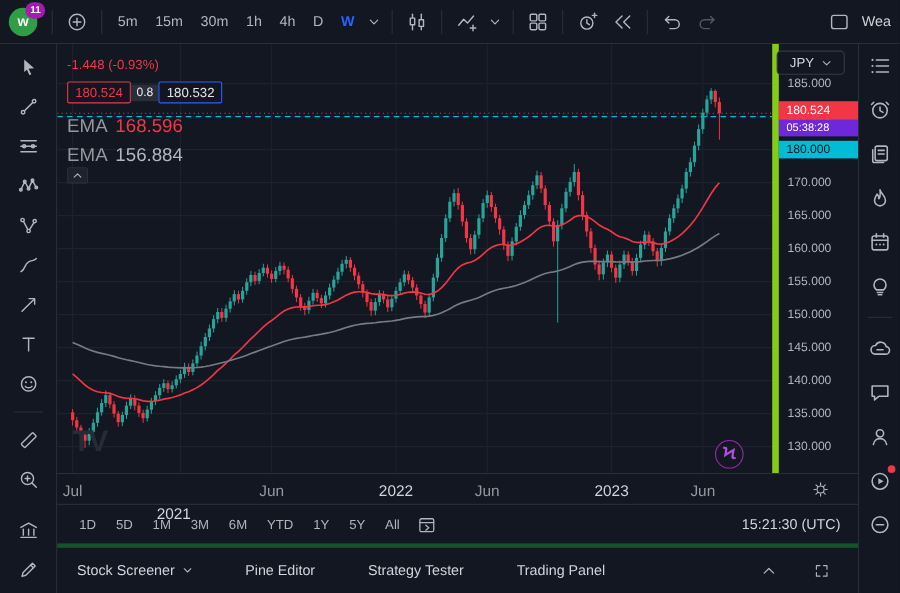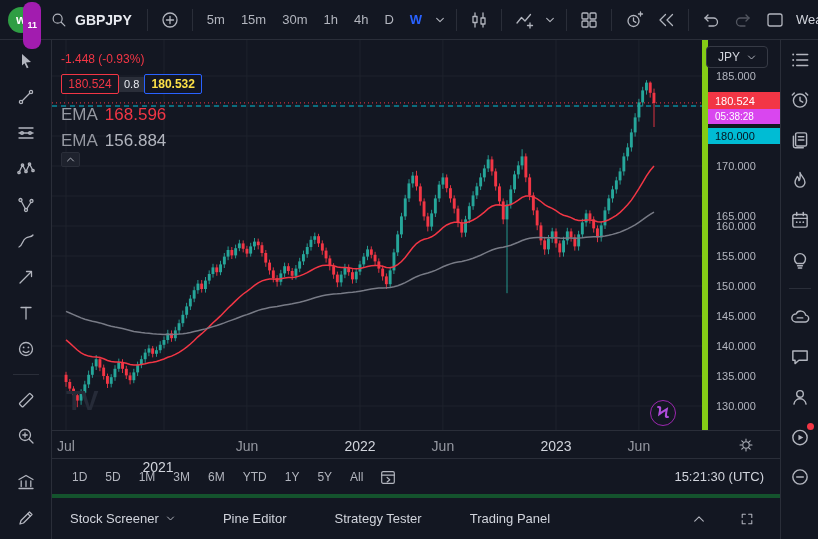--- a/index.html
+++ b/index.html
@@ -8,21 +8,21 @@
   svg.ic{stroke:#b2b5be;fill:none;stroke-width:1.3;stroke-linecap:round;stroke-linejoin:round;}
   svg.ic.dim{opacity:.4;}
   button{background:none;border:none;font-family:inherit;cursor:pointer;color:inherit;padding:0;}
 
   
   .topbar{position:absolute;left:0;top:0;width:818px;height:40px;border-bottom:1px solid #2a2e39;
           display:flex;align-items:center;padding:0 8px;box-sizing:border-box;gap:2px;background:#131722;z-index:30;}
   .avatar{position:relative;width:26px;height:26px;border-radius:50%;background:#2f9e44;color:#fff;
           font-weight:700;font-size:13px;display:flex;align-items:center;justify-content:center;margin-right:6px;flex:none;}
   .notif{position:absolute;top:-5px;right:-7px;background:#a21caf;color:#fff;font-size:9px;font-weight:700;
-         border-radius:8px;padding:18px 4px;line-height:11px;}
+         border-radius:8px;padding:2px 4px;line-height:11px;}
   .symbol-btn{display:flex;align-items:center;gap:7px;padding:0 8px;height:28px;}
   .symbol{color:#e8eaf0;font-weight:700;font-size:14px;}
   .sep{width:1px;height:22px;background:#2a2e39;margin:0 5px;flex:none;}
   .tf{color:#b2b5be;font-size:13px;padding:0 7px;height:28px;text-align:right;}
   .tf.active{color:#2962ff;font-weight:700;}
   .icbtn{width:30px;height:28px;display:flex;align-items:center;justify-content:center;flex:none;}
   .right-push{margin-left:auto;display:flex;align-items:center;gap:6px;}
   .layout-name{color:#d1d4dc;font-size:13px;white-space:nowrap;}
 
   
@@ -39,21 +39,21 @@
   .reddot{position:absolute;top:-2px;right:0;width:7px;height:7px;border-radius:50%;background:#f23645;}
 
   
   .main{position:absolute;left:52px;top:40px;width:728px;height:499px;}
   .pane{position:absolute;left:0;top:0;width:650px;height:390px;overflow:hidden;}
   #chart-svg{position:absolute;left:0;top:0;}
   .paxis{position:absolute;left:650px;top:0;width:78px;height:390px;border-left:6px solid #84cc16;font-size:11px;overflow:hidden;}
   .ytick{position:absolute;left:8px;color:#b2b5be;}
   .pbadge{position:absolute;left:0;width:72px;box-sizing:border-box;display:flex;align-items:center;padding-left:7px;color:#fff;z-index:5;}
   .badge-price{top:52px;height:17px;background:#f23645;font-size:11px;}
-  .badge-count{top:69px;height:15px;background:#d946ef;font-size:10px;}
+  .badge-count{top:69px;height:15px;background:#6d28d9;font-size:10px;}
   .badge-alert{top:88px;height:16px;background:#00bcd4;color:#06121f;font-size:11px;}
   .cur-btn{position:absolute;left:654px;top:6px;width:62px;height:22px;border:1px solid #363a45;border-radius:4px;
            background:#131722;color:#d1d4dc;font-size:12px;display:flex;align-items:center;justify-content:center;gap:7px;z-index:6;}
   .taxis{position:absolute;left:0;top:390px;width:728px;height:28px;border-top:1px solid #2a2e39;}
   #time-labels{position:absolute;left:0;top:0;width:650px;height:28px;}
   .xtick{position:absolute;top:7px;transform:translateX(-50%);font-size:14px;color:#9598a1;white-space:nowrap;}
   .xtick.major{color:#d1d4dc;}
   .gear-btn{position:absolute;left:682px;top:4px;width:24px;height:20px;display:flex;align-items:center;justify-content:center;}
 
   .rangebar{position:absolute;left:0;top:418px;width:728px;height:36px;border-top:1px solid #2a2e39;
@@ -65,48 +65,41 @@
             display:flex;align-items:center;padding:0 18px;box-sizing:border-box;}
   .pitem{font-size:13px;color:#d1d4dc;margin-right:48px;display:flex;align-items:center;gap:7px;white-space:nowrap;}
   .pb-right{margin-left:auto;display:flex;align-items:center;gap:18px;}
 
   
   .ov-change{position:absolute;left:9px;top:12px;color:#f23645;font-size:12px;z-index:4;}
   .trade-row{position:absolute;left:9px;top:34px;display:flex;align-items:center;z-index:4;}
   .sell-box{width:58px;height:20px;border:1px solid #f23645;border-radius:2px;color:#f23645;font-size:12px;
             display:flex;align-items:center;justify-content:center;background:rgba(19,23,34,.88);}
   .spreadchip{background:#2a2e39;color:#e8eaf0;font-size:11px;height:15px;line-height:15px;padding:0 5px;}
-  .buy-box{width:58px;height:20px;border:1px solid #2962ff;border-radius:2px;color:#fde047;font-size:12px;
-           display:flex;align-items:center;justify-content:center;background:rgba(19,23,34,.88);font-weight:bold;}
+  .buy-box{width:58px;height:20px;border:1px solid #2962ff;border-radius:2px;color:#e5e5e5;font-size:12px;
+           display:flex;align-items:center;justify-content:center;background:rgba(19,23,34,.88);}
   .ema-row{position:absolute;left:9px;font-size:17px;display:flex;gap:7px;z-index:4;}
   .ema-label{color:#9598a1;}
   .ema-fast-val{color:#f23645;}
   .ema-slow-val{color:#b2b5be;text-align:center;}
   .collapse-btn{position:absolute;left:9px;top:112px;width:19px;height:15px;border:1px solid #2a2e39;border-radius:2px;
                 background:#1e222d;display:flex;align-items:center;justify-content:center;z-index:4;}
   .watermark{position:absolute;left:14px;top:346px;font-size:27px;font-weight:700;color:#262b38;letter-spacing:-2px;z-index:2;}
   .bolt{position:absolute;left:598px;top:360px;width:26px;height:26px;border:1.5px solid #9c27b0;border-radius:50%;
         color:#b04ddb;display:flex;align-items:center;justify-content:center;font-size:16px;font-weight:700;z-index:4;background:rgba(19,23,34,.5);}
 </style>
 </head>
 <body>
 
 <div class="app">
 
   <div class="topbar">
     <button class="avatar">
       <span>w</span>
       <span class="notif">11</span>
-    </button>
-    <button class="symbol-btn">
-      <svg class="ic" width="18" height="18" viewBox="0 0 20 20">
-          <circle cx="8.5" cy="8.5" r="5"></circle>
-          <line x1="12.5" y1="12.5" x2="16.5" y2="16.5"></line>
-        </svg>
-      <span class="symbol">GBPJPY</span>
     </button>
     <div class="sep"></div>
     <button class="icbtn">
       <svg class="ic" width="20" height="20" viewBox="0 0 20 20">
           <circle cx="10" cy="10" r="7"></circle>
           <line x1="6.5" y1="10" x2="13.5" y2="10"></line>
           <line x1="10" y1="6.5" x2="10" y2="13.5"></line>
         </svg>
     </button>
     <div class="sep"></div>
@@ -740,21 +733,21 @@
           <span>Ϟ</span>
         </button>
     </div>
 
     <div class="paxis">
       <div id="ytick-layer">
           <div class="ytick" style="top: 30px;">185.000</div>
           <div class="ytick" style="top: 60px;">180.000</div>
           <div class="ytick" style="top: 90px;">175.000</div>
           <div class="ytick" style="top: 120px;">170.000</div>
-          <div class="ytick" style="top: 150px; margin-top: 20px;">165.000</div>
+          <div class="ytick" style="top: 150px;">165.000</div>
           <div class="ytick" style="top: 180px;">160.000</div>
           <div class="ytick" style="top: 210px;">155.000</div>
           <div class="ytick" style="top: 240px;">150.000</div>
           <div class="ytick" style="top: 270px;">145.000</div>
           <div class="ytick" style="top: 300px;">140.000</div>
           <div class="ytick" style="top: 330px;">135.000</div>
           <div class="ytick" style="top: 360px;">130.000</div>
         </div>
       <div class="pbadge badge-price">180.524</div>
       <div class="pbadge badge-count">05:38:28</div>

